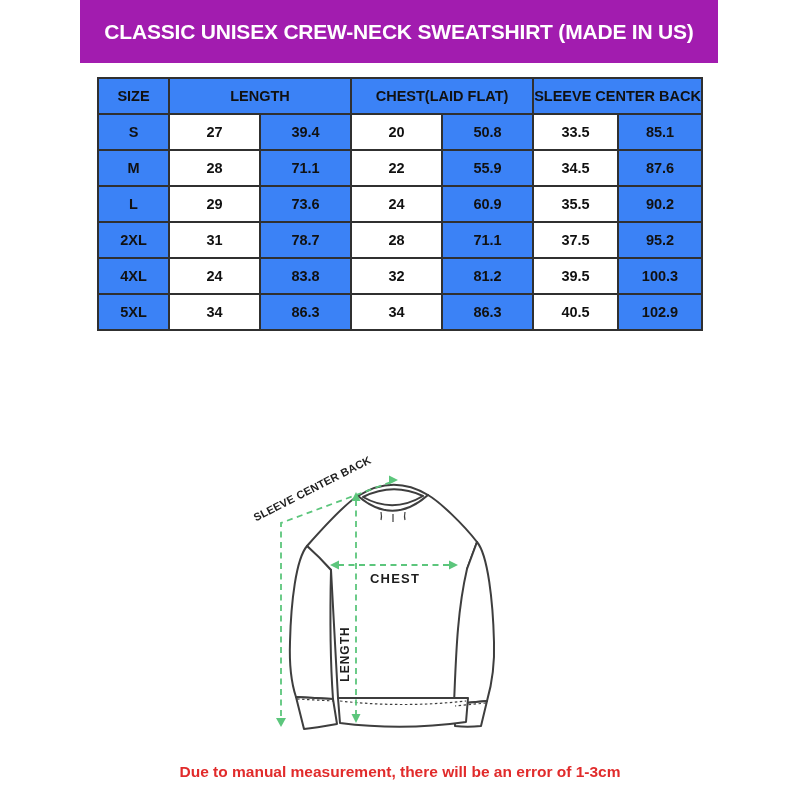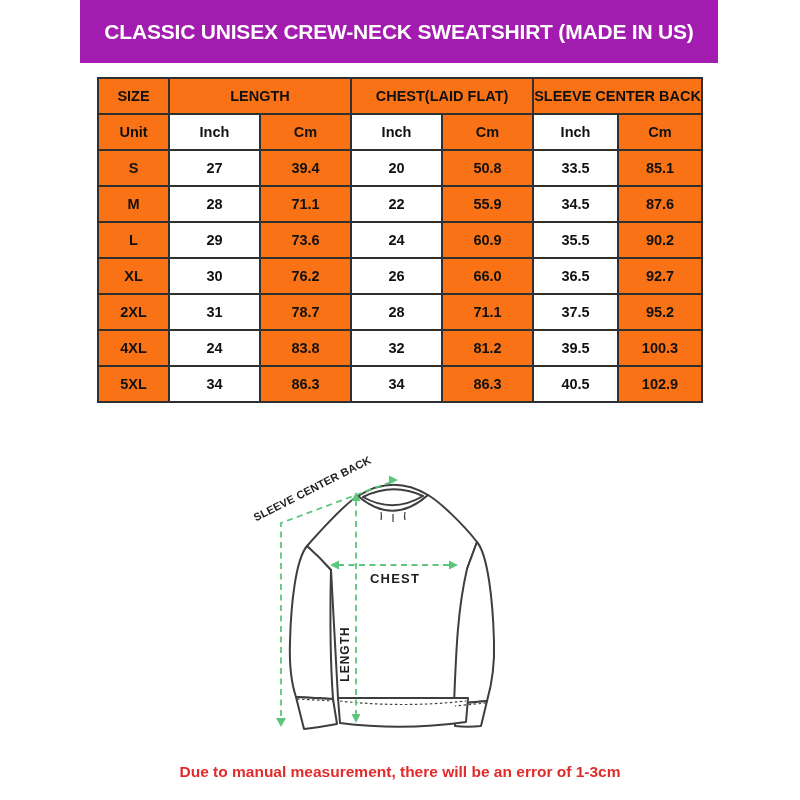--- a/index.html
+++ b/index.html
@@ -39,21 +39,21 @@
     border: 2px solid #303030;
     height: 34px;
     padding: 0;
     text-align: center;
     vertical-align: middle;
     font-weight: bold;
     font-size: 14.5px;
     color: #111111;
     background: #ffffff;
   }
-  .size-table .g { background: #f97316; }
+  .size-table .g { background: #3b82f6; }
 
   
   .diagram-wrap {
     position: absolute;
     left: 250px; top: 452px;
     width: 340px; height: 300px;
   }
 
   
   .note {
@@ -84,29 +84,20 @@
       <col style="width:84px">
   </colgroup>
   <tbody>
       <tr>
     <th class="g">SIZE</th>
     <th class="g" colspan="2">LENGTH</th>
     <th class="g" colspan="2">CHEST(LAID FLAT)</th>
     <th class="g" colspan="2">SLEEVE CENTER BACK</th>
   </tr>
   <tr>
-    <th class="g">Unit</th>
-    <th>Inch</th>
-    <th class="g">Cm</th>
-    <th>Inch</th>
-    <th class="g">Cm</th>
-    <th>Inch</th>
-    <th class="g">Cm</th>
-  </tr>
-  <tr>
     <td class="g">S</td>
     <td>27</td>
     <td class="g">39.4</td>
     <td>20</td>
     <td class="g">50.8</td>
     <td>33.5</td>
     <td class="g">85.1</td>
   </tr>
   <tr>
     <td class="g">M</td>
@@ -118,29 +109,20 @@
     <td class="g">87.6</td>
   </tr>
   <tr>
     <td class="g">L</td>
     <td>29</td>
     <td class="g">73.6</td>
     <td>24</td>
     <td class="g">60.9</td>
     <td>35.5</td>
     <td class="g">90.2</td>
-  </tr>
-  <tr>
-    <td class="g">XL</td>
-    <td>30</td>
-    <td class="g">76.2</td>
-    <td>26</td>
-    <td class="g">66.0</td>
-    <td>36.5</td>
-    <td class="g">92.7</td>
   </tr>
   <tr>
     <td class="g">2XL</td>
     <td>31</td>
     <td class="g">78.7</td>
     <td>28</td>
     <td class="g">71.1</td>
     <td>37.5</td>
     <td class="g">95.2</td>
   </tr>

